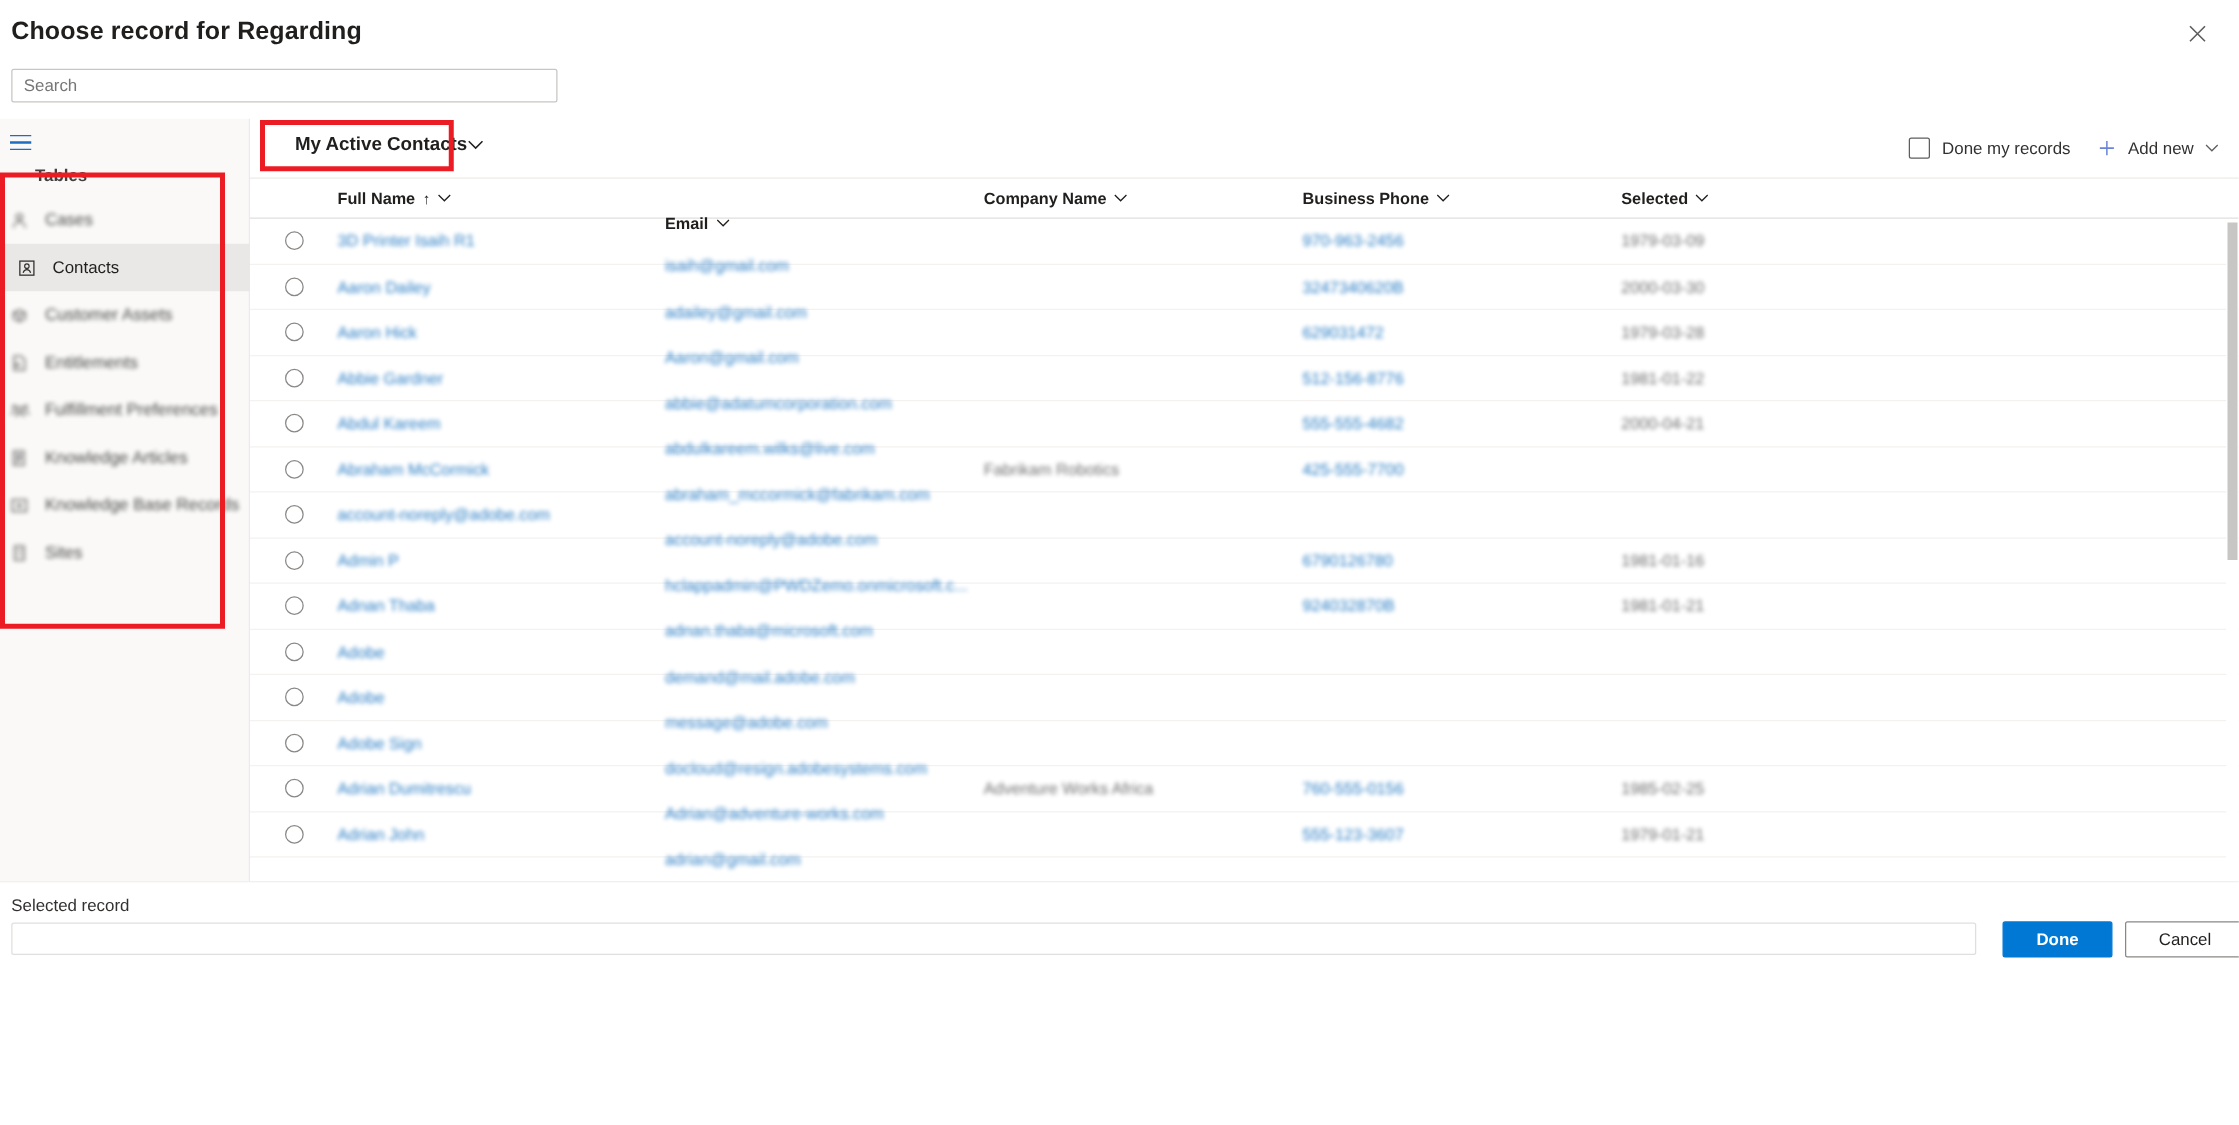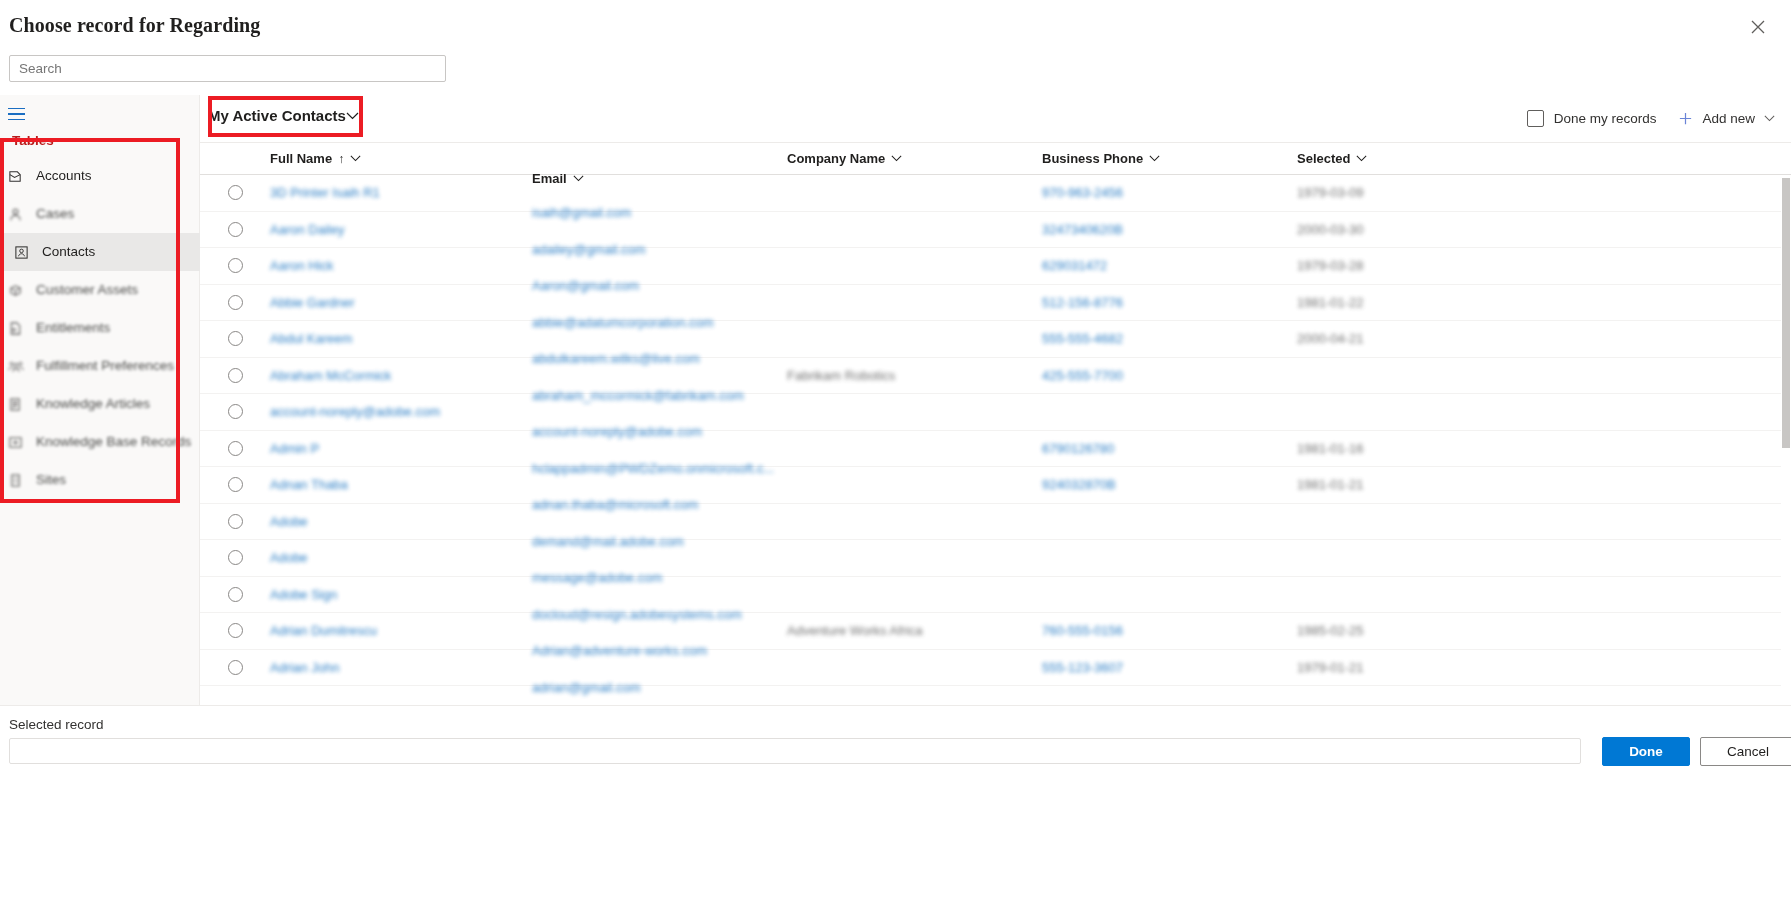--- a/index.html
+++ b/index.html
@@ -19,21 +19,20 @@
     height: 900px;
     background: #ffffff;
   }
 
   
   .dialog-header {
     position: absolute;
     left: 0; top: 0;
     width: 1791px;
     height: 52px;
-    font-family: Liberation Serif, serif;
   }
   .dialog-title {
     position: absolute;
     left: 9px; top: 14px;
     font-size: 20px;
     font-weight: 600;
     color: #201f1e;
     letter-spacing: 0.1px;
   }
   .close-btn {
@@ -94,24 +93,24 @@
     display: block;
     width: 17px; height: 1.6px;
     background: #1b6ec2;
   }
   .nav-list {
     position: absolute;
     left: 0; top: 32px;
     width: 200px;
   }
   .nav-section-title {
-    padding: 6px 0 9px 12px;
+    padding: 6px 0 9px 28px;
     font-size: 13.5px;
     font-weight: 600;
-    color: #b91c1c;
+    color: #404040;
   }
   .nav-item {
     display: flex;
     align-items: center;
     height: 38px;
     padding-left: 8px;
     font-size: 13.5px;
     color: #201f1e;
     cursor: pointer;
     box-sizing: border-box;
@@ -159,21 +158,21 @@
   }
 
   .command-bar {
     position: relative;
     height: 47px;
     border-bottom: 1px solid #edebe9;
     background: #ffffff;
   }
   .view-selector {
     position: absolute;
-    left: 2px; top: 8px;
+    left: 30px; top: 8px;
     display: flex;
     align-items: center;
     padding: 4px 6px;
     cursor: pointer;
     font-size: 15px;
     font-weight: 600;
     color: #201f1e;
   }
   .chev { color: #201f1e; display:block; }
 
@@ -380,29 +379,20 @@
 
   <div class="leftnav">
     <div class="hamburger">
       <i></i>
         <i></i>
         <i></i>
     </div>
     <div class="nav-list">
       <div class="nav-section-title">Tables</div>
 
-      <div class="nav-item">
-        <span class="nav-icon">
-          <svg width="15" height="15" viewBox="0 0 16 16">
-              <path d="M2 3h8l3 3v7H2z" fill="none" stroke="#323130" stroke-width="1.1"></path>
-              <path d="M2 6l5 3 6-3" fill="none" stroke="#323130" stroke-width="1.1"></path>
-            </svg>
-        </span>
-        <span class="nav-label">Accounts</span>
-      </div>
 
       <div class="nav-item blurred">
         <span class="nav-icon">
           <svg width="15" height="15" viewBox="0 0 16 16">
               <circle cx="8" cy="5" r="2.6" fill="none" stroke="#323130" stroke-width="1.1"></circle>
               <path d="M3 14c0-3 2.3-5 5-5s5 2 5 5" fill="none" stroke="#323130" stroke-width="1.1"></path>
             </svg>
         </span>
         <span class="nav-label">Cases</span>
       </div>

